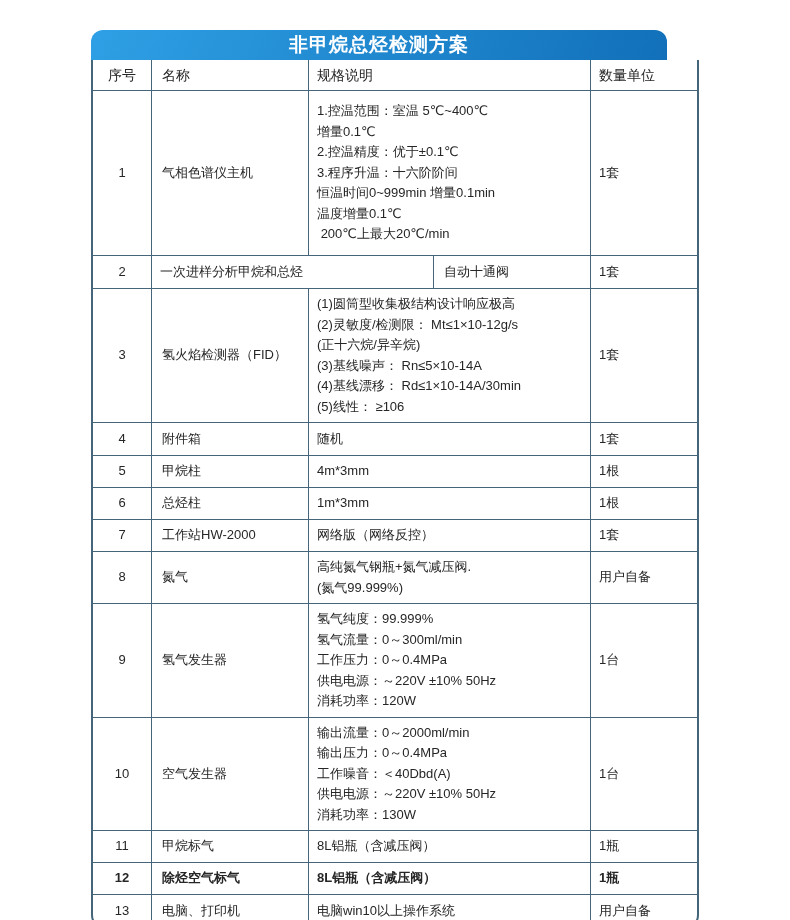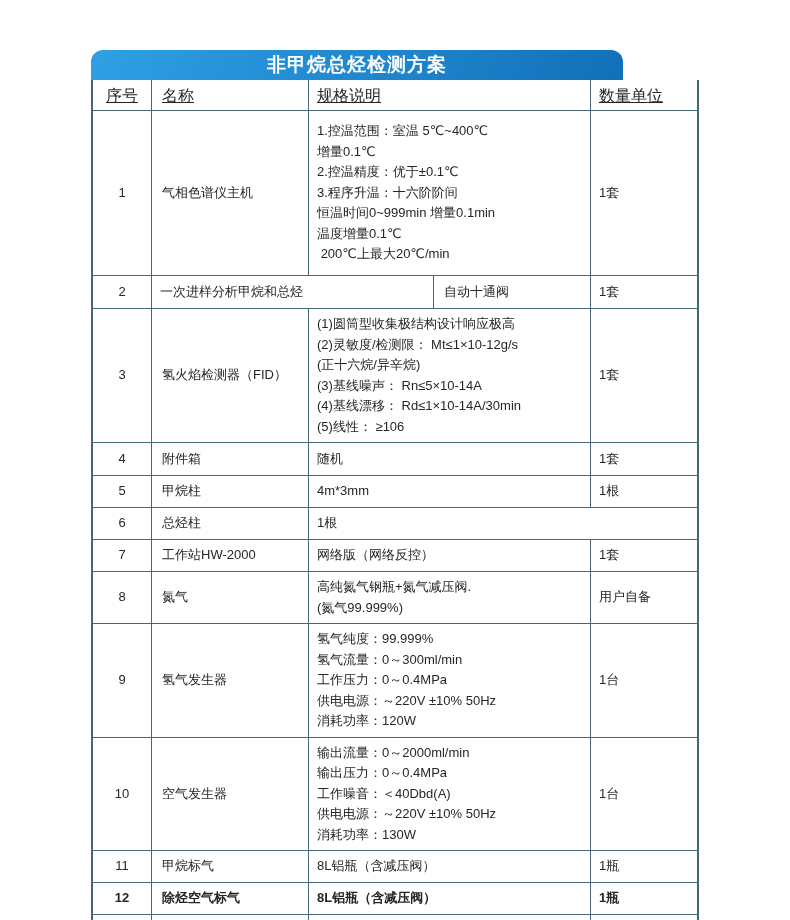--- a/index.html
+++ b/index.html
@@ -14,26 +14,25 @@
     color:var(--txt);
   }
   .sheet{
     position:relative;
     padding-top:30px;
     padding-left:91px;
     width:790px;
   }
   .panel{width:608px;}
   .title-bar{
-    width:532px;height:30px;
+    width:576px;height:30px;
     border-radius:12px 12px 0 0;
     display:flex;align-items:center;justify-content:center;
     color:#ffffff;font-weight:bold;font-size:19px;
     letter-spacing:1px;
-    margin-top:20px;
   }
   .grid{
     width:608px;
     border:2px solid var(--bc);
     border-top:none;
     border-radius:0 0 14px 14px;
     overflow:hidden;
     background:#ffffff;
   }
   .row{display:flex;align-items:stretch;}
@@ -42,21 +41,21 @@
     border-right:1.5px solid var(--bc);
     padding:5px 8px;
     display:flex;flex-direction:column;justify-content:center;
     font-size:13px;line-height:20.5px;
   }
   .cell:last-child{border-right:none;}
   .c-no{width:59px;align-items:center;text-align:center;}
   .c-name{width:157px;padding-left:10px;white-space:nowrap;}
   .c-spec{width:282px;}
   .c-qty{flex:1;}
-  .hdr .cell{font-size:16px;line-height:19px;text-decoration:underline;}
+  .hdr .cell{font-size:14px;line-height:19px;}
   .hdr{min-height:30px;}
   .spec-line{white-space:pre-wrap;}
 </style>
 </head>
 <body>
 
 <div class="sheet">
   <div class="panel">
     <div class="title-bar" style="background: linear-gradient(115deg, rgb(47, 160, 229), rgb(17, 112, 185)); color: rgb(255, 255, 255);">
       <span>非甲烷总烃检测方案</span>
@@ -116,20 +115,23 @@
           <div class="cell c-no">5</div>
           <div class="cell c-name">甲烷柱</div>
           <div class="cell c-spec">
             <div class="spec-line">4m*3mm</div>
           </div>
           <div class="cell c-qty">1根</div>
         </div>
         <div class="row" style="min-height: 32px;">
           <div class="cell c-no">6</div>
           <div class="cell c-name">总烃柱</div>
+          <div class="cell c-spec">
+            <div class="spec-line">1m*3mm</div>
+          </div>
           <div class="cell c-qty">1根</div>
         </div>
         <div class="row" style="min-height: 32px;">
           <div class="cell c-no">7</div>
           <div class="cell c-name">工作站HW-2000</div>
           <div class="cell c-spec">
             <div class="spec-line">网络版（网络反控）</div>
           </div>
           <div class="cell c-qty">1套</div>
         </div>

